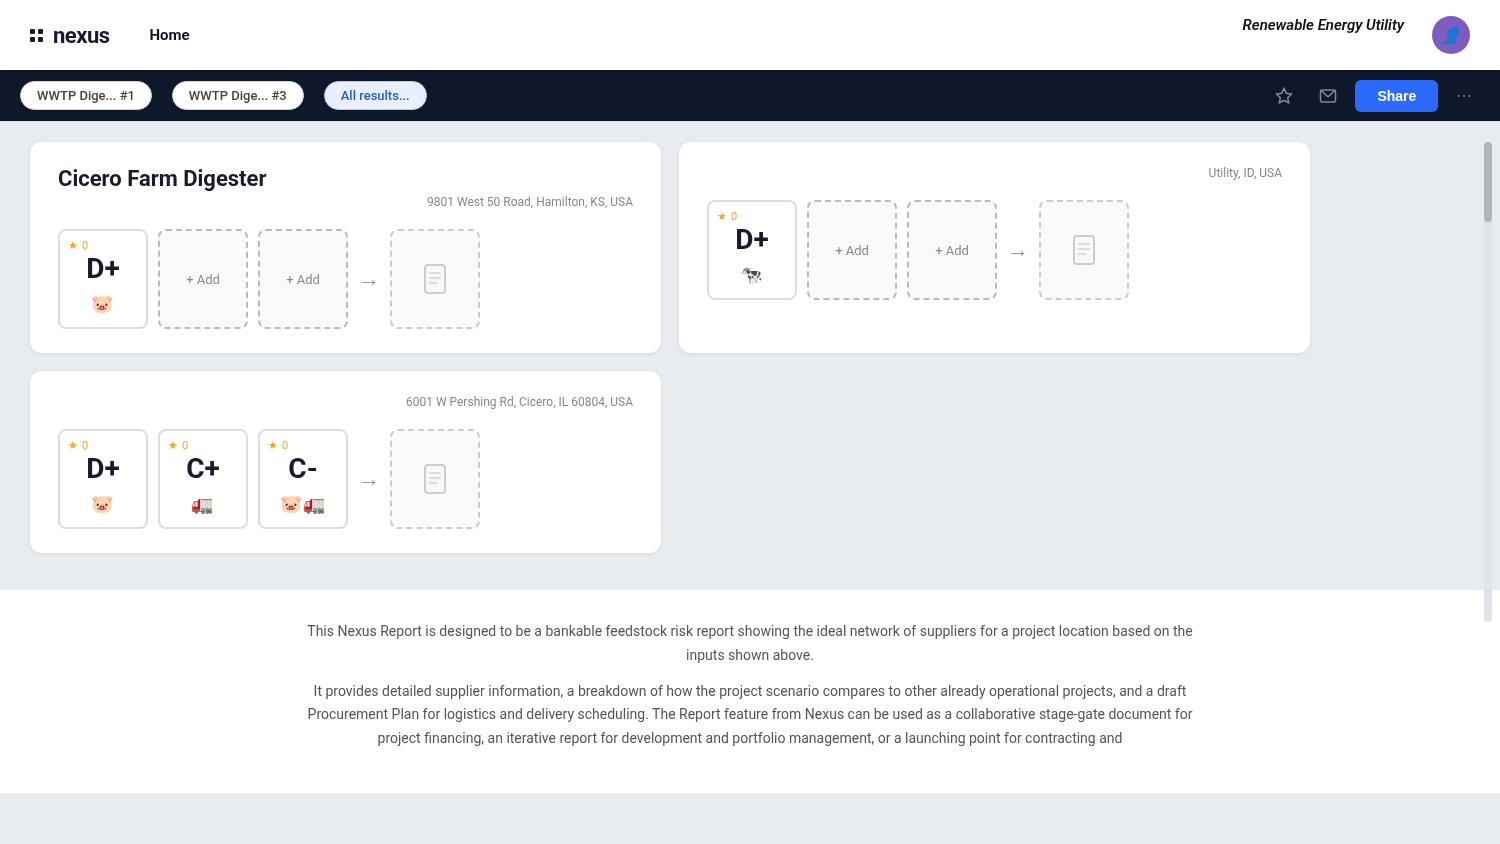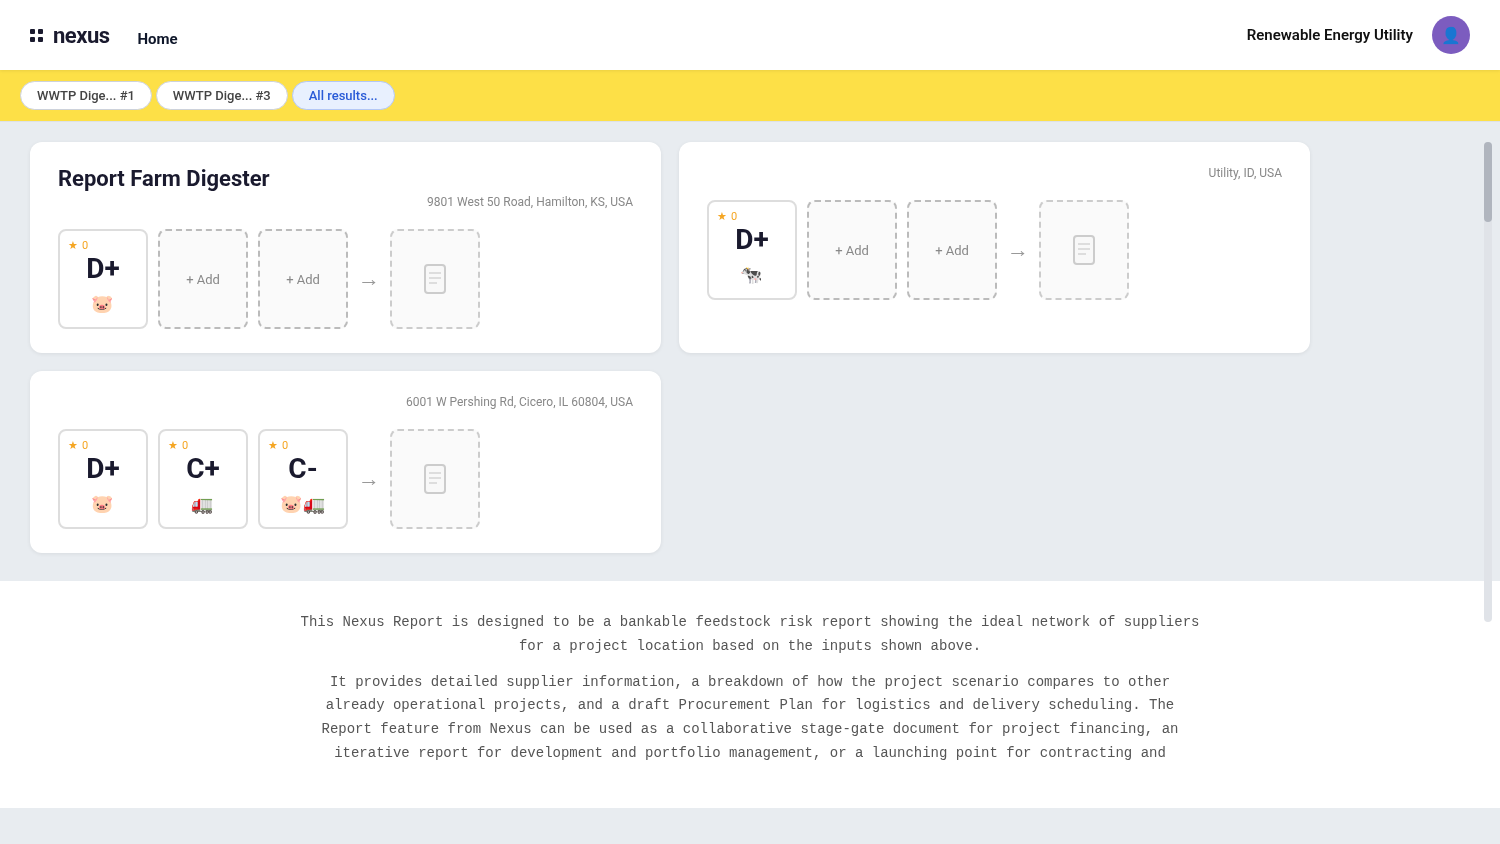--- a/index.html
+++ b/index.html
@@ -18,22 +18,22 @@
       display: flex;
       align-items: center;
       justify-content: space-between;
       padding: 0 30px;
       box-shadow: 0 1px 3px rgba(0,0,0,0.08);
       position: relative;
       z-index: 10;
     }
     .header-left {
       display: flex;
-      align-items: flex-end;
-      gap: 28px;
+      align-items: center;
+      gap: 40px;
     }
     .logo {
       display: flex;
       align-items: center;
       gap: 8px;
       font-size: 22px;
       font-weight: 700;
       color: #1a1a2e;
       letter-spacing: -0.5px;
     }
@@ -51,48 +51,48 @@
     }
     .nav-link {
       font-size: 15px;
       color: #0f172a;
       font-weight: 700;
       cursor: pointer;
       text-decoration: none;
     }
     .header-right {
       display: flex;
-      align-items: center;
-      gap: 19px;
+      gap: 28px;
+      font-style: italic;
     }
     .user-label {
       font-size: 15px;
       font-weight: 600;
       color: #111;
     }
     .user-avatar {
       width: 38px;
       height: 38px;
       border-radius: 50%;
       background: #7c5cbf;
       display: flex;
       align-items: center;
       justify-content: center;
       color: white;
       font-size: 16px;
     }
 
     
     .tabs-bar {
-      background: #fde047;
+      background: #0f172a;
       height: 52px;
       display: flex;
       align-items: center;
       padding: 0 20px;
-      gap: 4px;
+      gap: 20px;
       border-bottom: 1px solid #dde1e7;
       position: relative;
     }
     .tab-pill {
       padding: 6px 16px;
       border-radius: 20px;
       font-size: 13px;
       font-weight: 500;
       cursor: pointer;
       border: 1px solid #cdd2db;
@@ -255,22 +255,21 @@
       border-radius: 4px;
       position: absolute;
       top: 0;
     }
 
     
     .footer-text {
       background: #fff;
       padding: 30px 68px;
       text-align: center;
-      margin-top: 8px;
-      font-family: Liberation Mono, monospace;
+      margin-top: 17px;
     }
     .footer-text p {
       font-size: 14px;
       color: #555;
       line-height: 1.7;
       max-width: 900px;
       margin: 0 auto 12px;
     }
   </style>
 </head>
@@ -294,27 +293,42 @@
     <div class="user-avatar">
       <span>👤</span>
     </div>
   </div>
 </header>
 
 <div class="tabs-bar">
   <div class="tab-pill">WWTP Dige...  #1</div>
   <div class="tab-pill">WWTP Dige...  #3</div>
   <div class="tab-pill active">All results...</div>
+  <div class="tab-actions">
+    <button class="icon-btn">
+      <svg width="18" height="18" viewBox="0 0 24 24" fill="none" stroke="#888" stroke-width="2">
+          <polygon points="12 2 15.09 8.26 22 9.27 17 14.14 18.18 21.02 12 17.77 5.82 21.02 7 14.14 2 9.27 8.91 8.26 12 2"></polygon>
+        </svg>
+    </button>
+    <button class="icon-btn">
+      <svg width="18" height="18" viewBox="0 0 24 24" fill="none" stroke="#888" stroke-width="2">
+          <rect x="2" y="4" width="20" height="16" rx="2"></rect>
+          <polyline points="2,4 12,13 22,4"></polyline>
+        </svg>
+    </button>
+    <button class="share-btn">Share</button>
+    <span class="more-btn">···</span>
+  </div>
 </div>
 
 <div class="main-content">
   <div class="cards-grid">
 
     <div class="card">
-      <div class="card-title">Report Farm Digester</div>
+      <div class="card-title">Cicero Farm Digester</div>
       <div class="card-address">9801 West 50 Road, Hamilton, KS, USA</div>
       <div class="strategy-row">
 
         <div class="strategy-item grade-item">
           <div class="grade-badge">
             <span>★</span>
               <span>0</span>
           </div>
           <span class="grade-text">D+</span>
           <span class="grade-icon">🐷</span>

